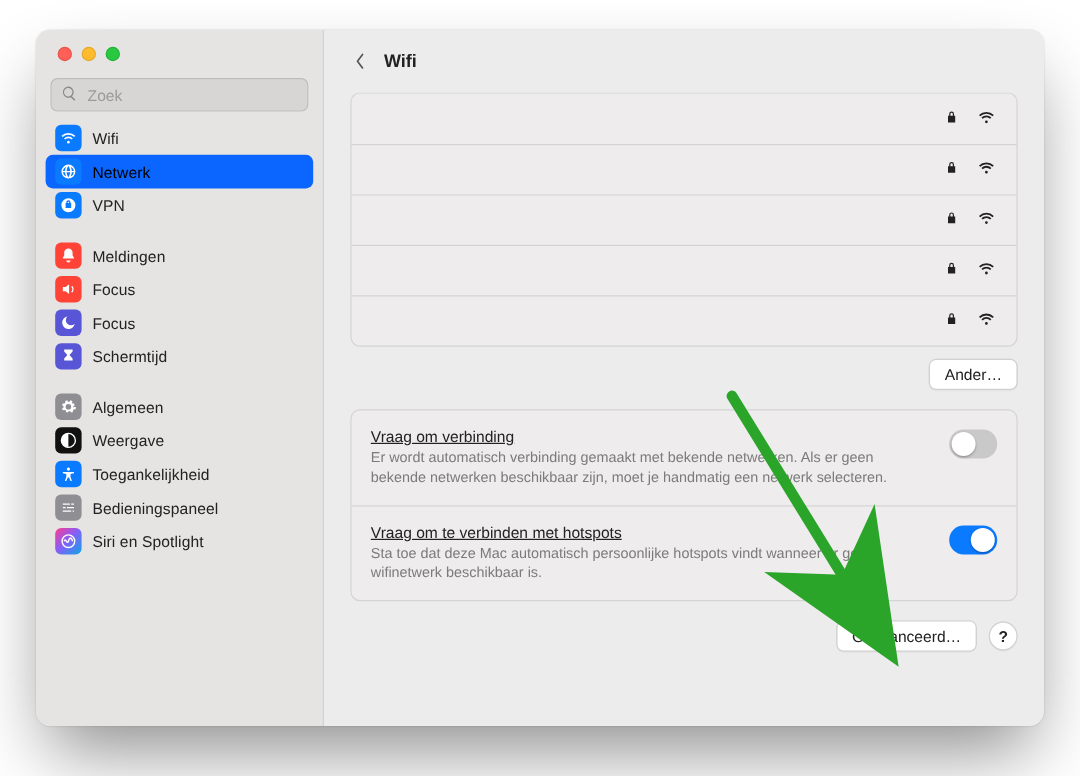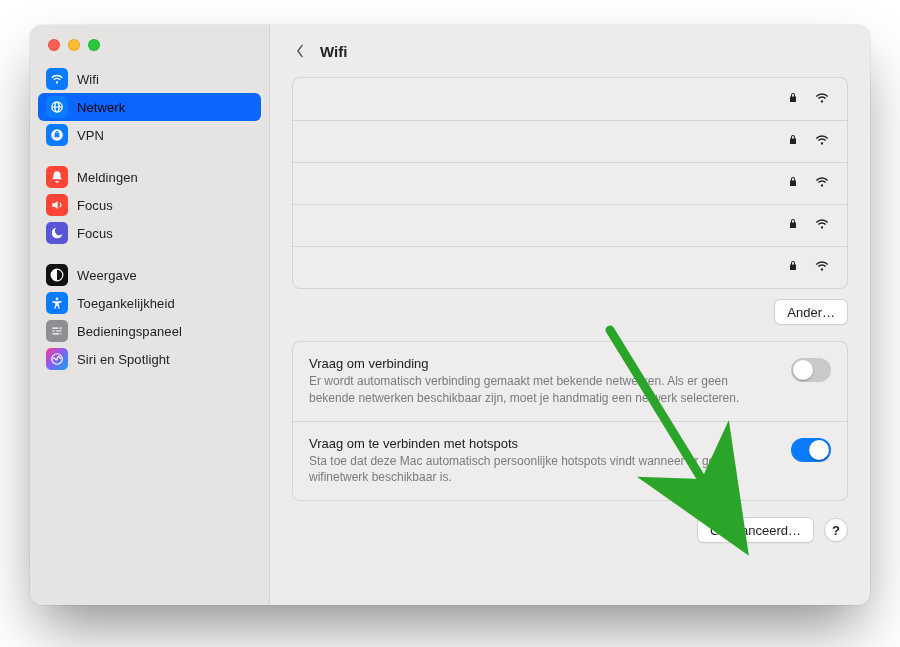--- a/index.html
+++ b/index.html
@@ -135,21 +135,21 @@
     cursor:default;
   }
   .btn.circle { min-width:24px; width:24px; padding:0; border-radius:50%; font-weight:600; }
   .option-row{
     display:flex; align-items:flex-start; gap:14px;
     padding:14px 16px;
     border-top:1px solid rgba(0,0,0,.10);
   }
   .option-row:first-child{border-top:none;}
   .opt-text { flex:1; }
-  .opt-title { font-size:13px; font-weight:400; color:#222; }
+  .opt-title { font-size:13px; font-weight:400; color:#222;text-decoration:underline; }
   .opt-desc  { font-size:12px; line-height:1.4; color:#7b7b7b; margin-top:2px; max-width:460px;}
   .toggle {
     position:relative; width:40px; height:24px; border-radius:12px;
     background:#c9c9c9; flex:0 0 40px; margin-top:2px;
   }
   .toggle .knob {
     position:absolute; top:2px; left:2px; width:20px; height:20px;
     background:#fff; border-radius:50%;
     box-shadow:0 1px 2px rgba(0,0,0,.3);
     transition: left .15s;
@@ -173,20 +173,30 @@
 
 <div class="stage">
   <div class="window">
 
     <aside class="sidebar">
       <div class="traffic">
         <div class="dot red"></div>
         <div class="dot yellow"></div>
         <div class="dot green"></div>
       </div>
+      <div class="search-wrap">
+        <label class="search">
+          <span>
+            <svg viewBox="0 0 24 24">
+                <path d="M10 2a8 8 0 015.29 13.71l5 5-1.58 1.58-5-5A8 8 0 1110 2zm0 2a6 6 0 100 12 6 6 0 000-12z"></path>
+              </svg>
+          </span>
+          <input type="text" placeholder="Zoek" style="">
+        </label>
+      </div>
       <div class="side-scroll" id="sidebar-list">
           <div class="s-item">
             <span class="icn blue">
               <svg viewBox="0 0 24 24">
                 <use href="#ic-wifi"></use>
               </svg>
             </span>
             <span class="lbl">Wifi</span>
           </div>
           <div class="s-item sel">
@@ -223,21 +233,37 @@
             <span class="lbl">Focus</span>
           </div>
           <div class="s-item">
             <span class="icn indigo">
               <svg viewBox="0 0 24 24">
                 <use href="#ic-moon"></use>
               </svg>
             </span>
             <span class="lbl">Focus</span>
           </div>
+          <div class="s-item">
+            <span class="icn indigo">
+              <svg viewBox="0 0 24 24">
+                <use href="#ic-hourglass"></use>
+              </svg>
+            </span>
+            <span class="lbl">Schermtijd</span>
+          </div>
           <div class="group-gap"></div>
+          <div class="s-item">
+            <span class="icn grey">
+              <svg viewBox="0 0 24 24">
+                <use href="#ic-gear"></use>
+              </svg>
+            </span>
+            <span class="lbl">Algemeen</span>
+          </div>
           <div class="s-item">
             <span class="icn black">
               <svg viewBox="0 0 24 24">
                 <use href="#ic-theme"></use>
               </svg>
             </span>
             <span class="lbl">Weergave</span>
           </div>
           <div class="s-item">
             <span class="icn blue">

